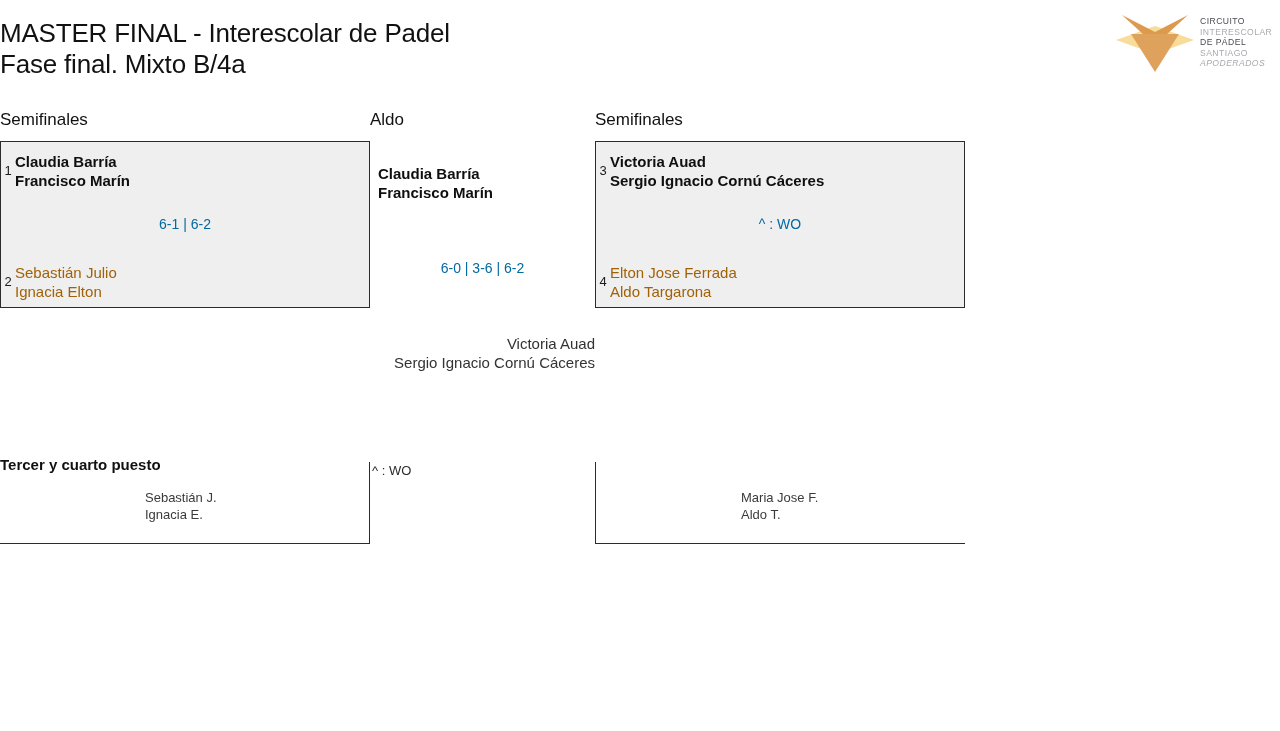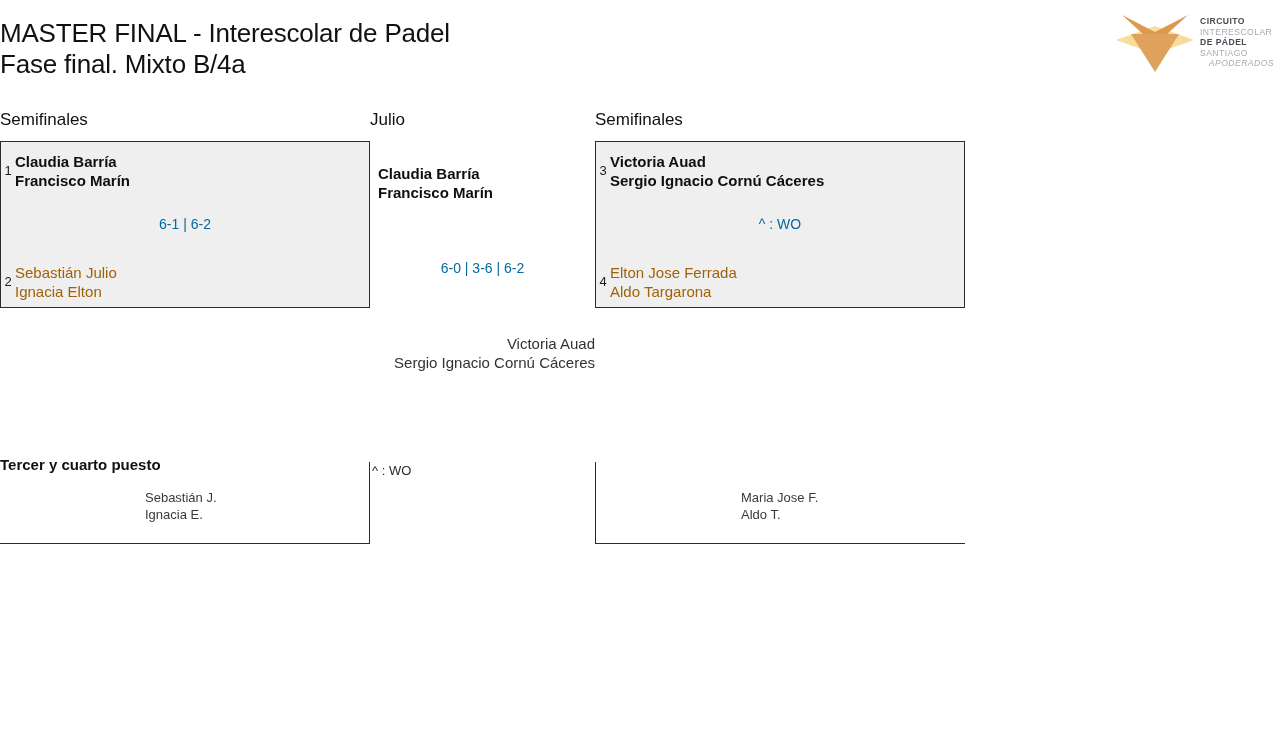--- a/index.html
+++ b/index.html
@@ -51,23 +51,23 @@
     left: 86px;
     top: 4px;
     width: 74px;
     line-height: 10.5px;
   }
   .logo-text div {
     font-size: 8.6px;
     letter-spacing: 0.45px;
     white-space: nowrap;
   }
-  .lt-bold   { font-weight: 700; color: #4a4a52; }
+  .lt-bold   { font-weight: 400; color: #4a4a52; }
   .lt-light  { font-weight: 400; color: #a9a9ae; }
-  .lt-italic { font-weight: 400; color: #a9a9ae; font-style: italic; text-align: right; }
+  .lt-italic { font-weight: 400; color: #a9a9ae; font-style: italic; }
 
   
   .round-label {
     position: absolute;
     font-size: 17px;
     line-height: 20px;
     font-weight: 400;
     color: #111111;
     text-align: left;
     white-space: nowrap;
@@ -222,21 +222,21 @@
   <div class="logo-text">
     <div class="lt-bold">CIRCUITO</div>
     <div class="lt-light">INTERESCOLAR</div>
     <div class="lt-bold">DE PÁDEL</div>
     <div class="lt-light">SANTIAGO</div>
     <div class="lt-italic">APODERADOS</div>
   </div>
 </div>
 
 <div class="round-label" id="round-sf-left">Semifinales</div>
-<div class="round-label" id="round-final">Julio</div>
+<div class="round-label" id="round-final">Aldo</div>
 <div class="round-label" id="round-sf-right">Semifinales</div>
 
 <div class="match-box" id="sf-left-box">
   <div class="team team-top winner">
     <span class="seed">1</span>
     <span class="players">
       <span class="p">Claudia Barría</span>
       <span class="p">Francisco Marín</span>
     </span>
   </div>

